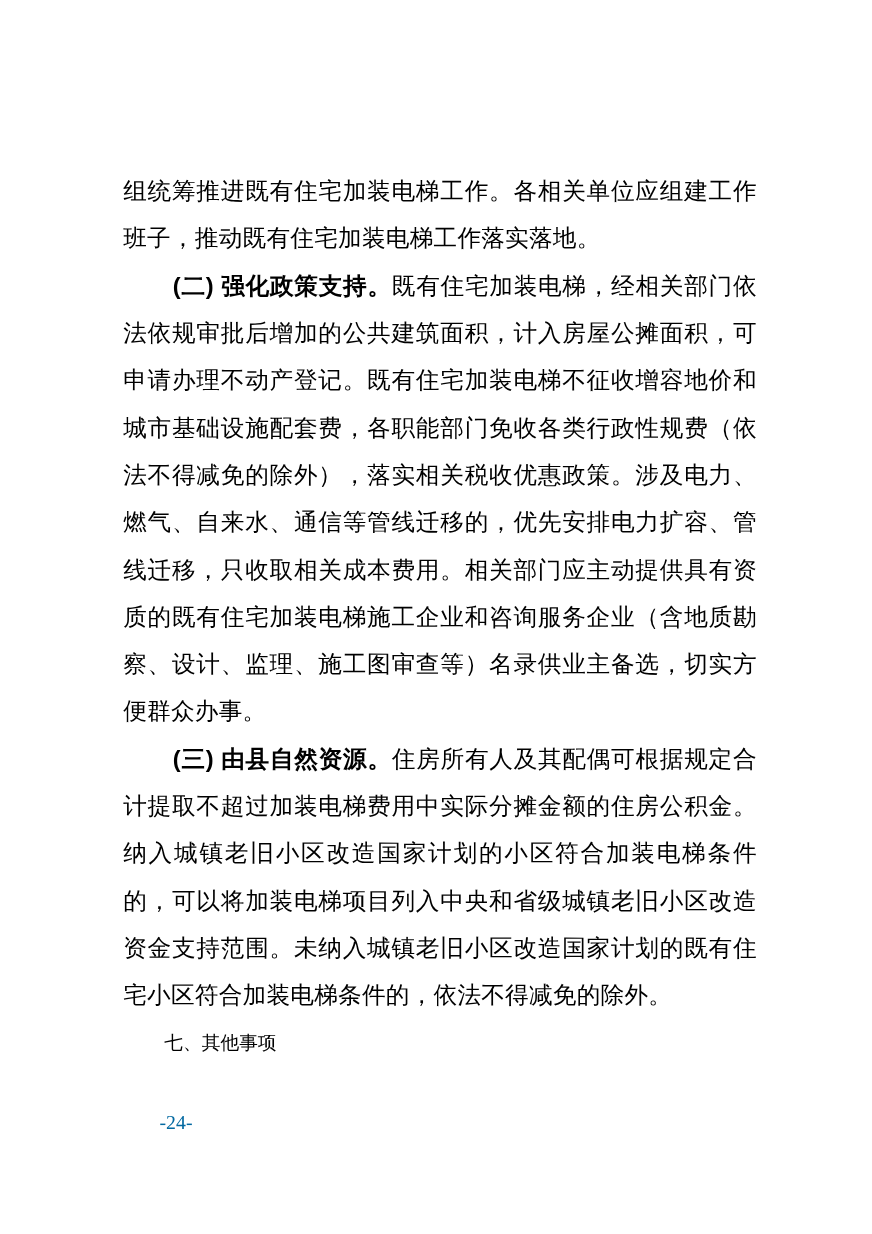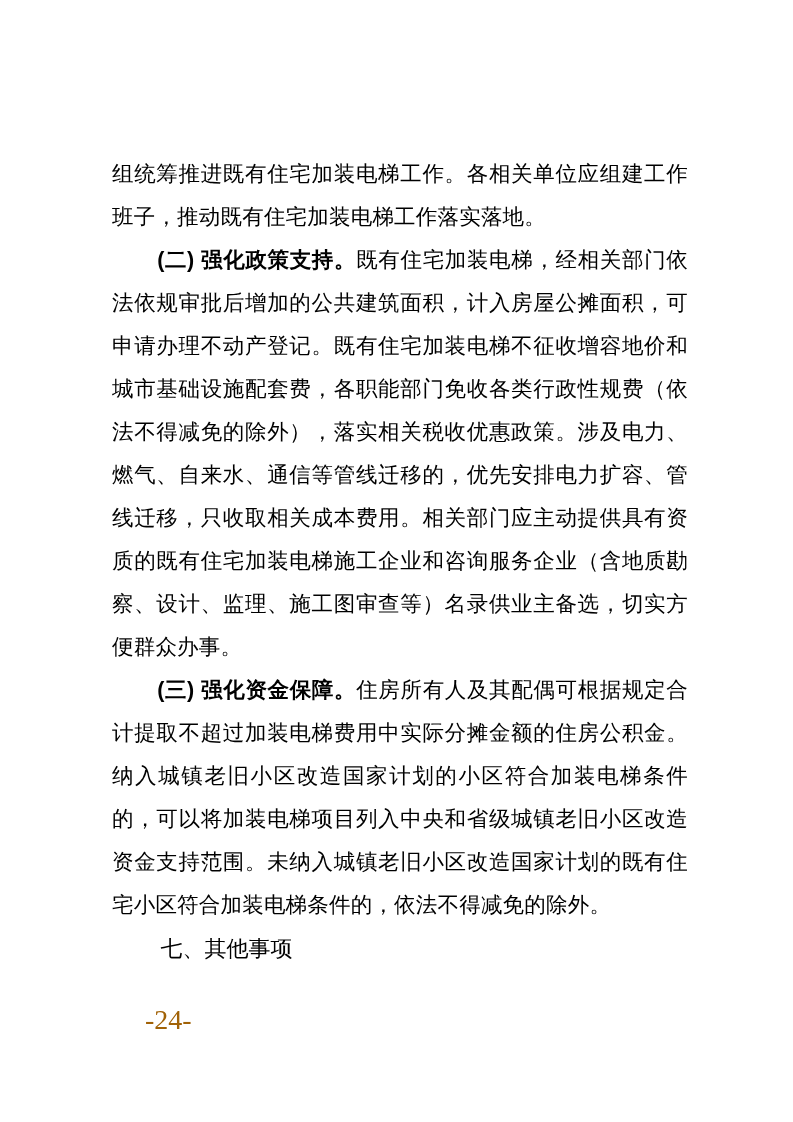--- a/index.html
+++ b/index.html
@@ -39,48 +39,48 @@
   .lead-bold {
     font-family: "Liberation Sans", "DejaVu Sans", sans-serif;
     font-weight: bold;
     margin-top: 29px;
   }
   .heiti {
     font-family: "Liberation Sans", "DejaVu Sans", sans-serif;
   }
   .section-heading {
     margin: 0;
-    font-size: 22px;
+    font-size: 17px;
     line-height: 43px;
     text-indent: 2.2em;
     font-family: "Liberation Sans", "DejaVu Sans", sans-serif;
     font-weight: 500;
   }
   .page-number {
     position: absolute;
     left: 145px;
     top: 1007px;
-    font-size: 28px;
+    font-size: 18px;
     line-height: 26px;
     font-family: "Liberation Serif", "DejaVu Serif", serif;
-    color: #a16207;
+    color: #0369a1;
   }
 </style>
 </head>
 <body>
 
 <div class="page">
 
   <div class="text-block">
 
     <p class="para serif-body">组统筹推进既有住宅加装电梯工作。各相关单位应组建工作班子，推动既有住宅加装电梯工作落实落地。</p>
 
     <p class="para serif-body indent"><span class="lead-bold">(二) 强化政策支持。</span><span>既有住宅加装电梯，经相关部门依法依规审批后增加的公共建筑面积，计入房屋公摊面积，可申请办理不动产登记。既有住宅加装电梯不征收增容地价和城市基础设施配套费，各职能部门免收各类行政性规费（依法不得减免的除外），落实相关税收优惠政策。涉及电力、燃气、自来水、通信等管线迁移的，优先安排电力扩容、管线迁移，只收取相关成本费用。相关部门应主动提供具有资质的既有住宅加装电梯施工企业和咨询服务企业（含地质勘察、设计、监理、施工图审查等）名录供业主备选，切实方便群众办事。</span></p>
 
-    <p class="para serif-body indent"><span class="lead-bold">(三) 强化资金保障。</span><span>住房所有人及其配偶可根据规定合计提取不超过加装电梯费用中实际分摊金额的住房公积金。纳入城镇老旧小区改造国家计划的小区符合加装电梯条件的，可以将加装电梯项目列入中央和省级城镇老旧小区改造资金支持范围。</span><span class="heiti">未纳入城镇老旧小区改造国家计划的既有住宅小区符合加装电梯条件的，依法不得减免的除外。</span></p>
+    <p class="para serif-body indent"><span class="lead-bold">(三) 由县自然资源。</span><span>住房所有人及其配偶可根据规定合计提取不超过加装电梯费用中实际分摊金额的住房公积金。纳入城镇老旧小区改造国家计划的小区符合加装电梯条件的，可以将加装电梯项目列入中央和省级城镇老旧小区改造资金支持范围。</span><span class="heiti">未纳入城镇老旧小区改造国家计划的既有住宅小区符合加装电梯条件的，依法不得减免的除外。</span></p>
 
     <p class="section-heading">七、其他事项</p>
 
 
   </div>
 
   <div class="page-number">-24-</div>
 
 </div>
 

